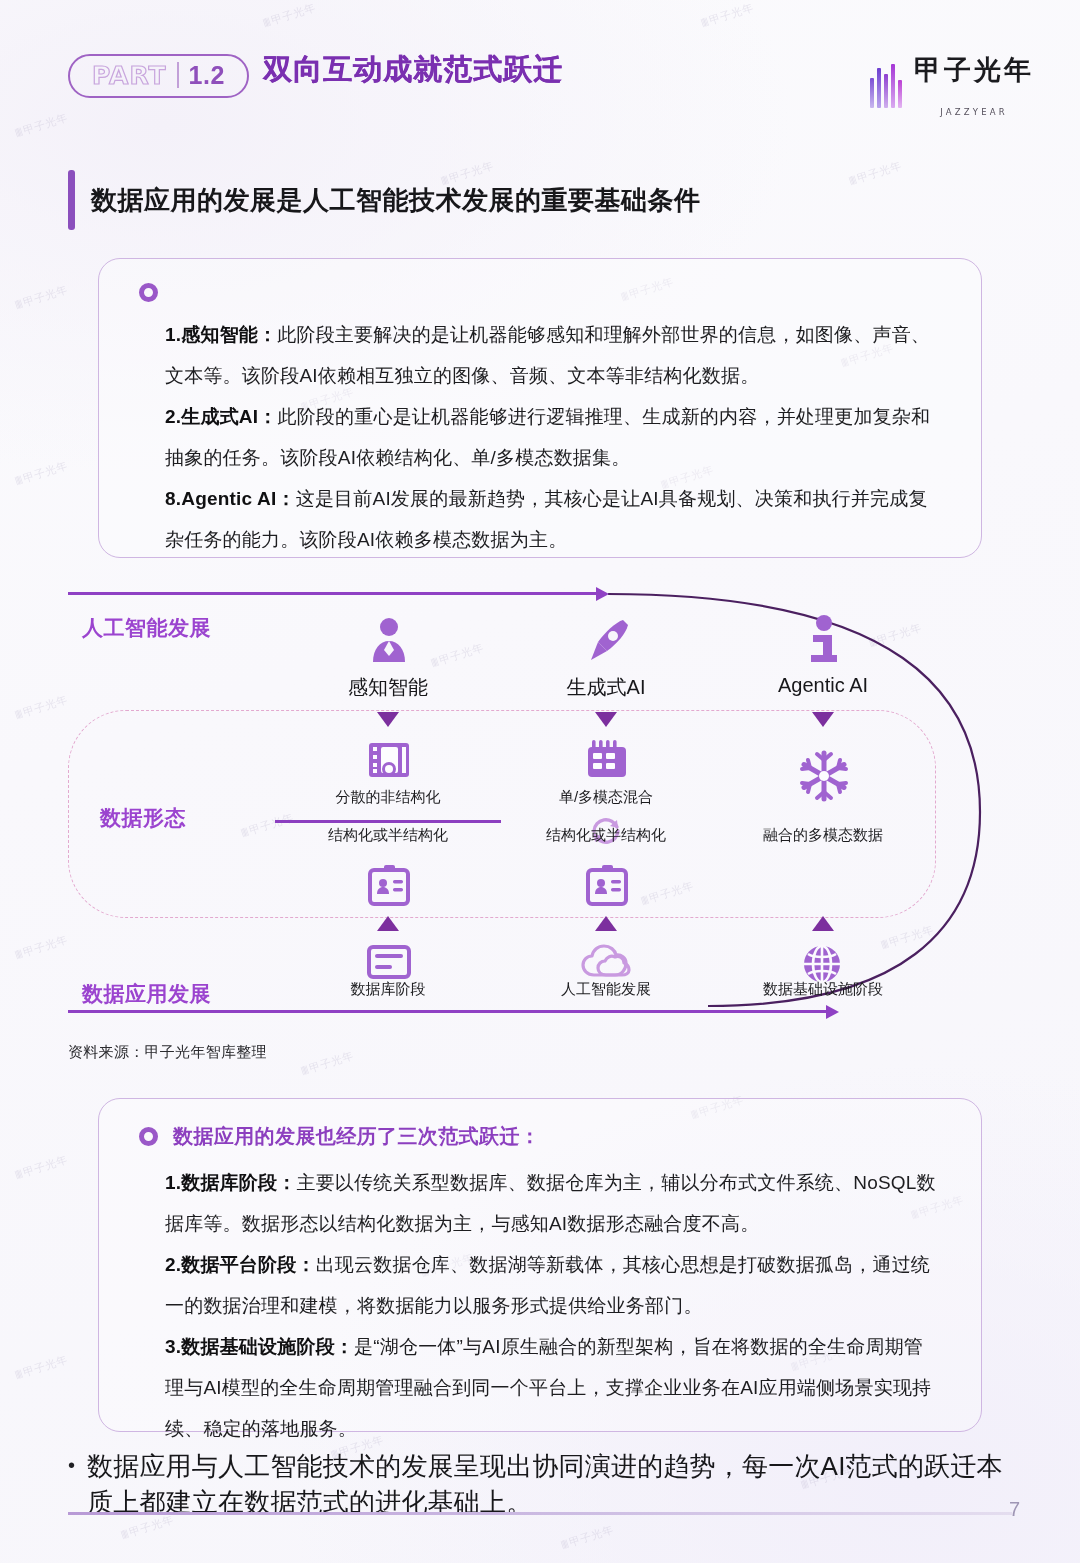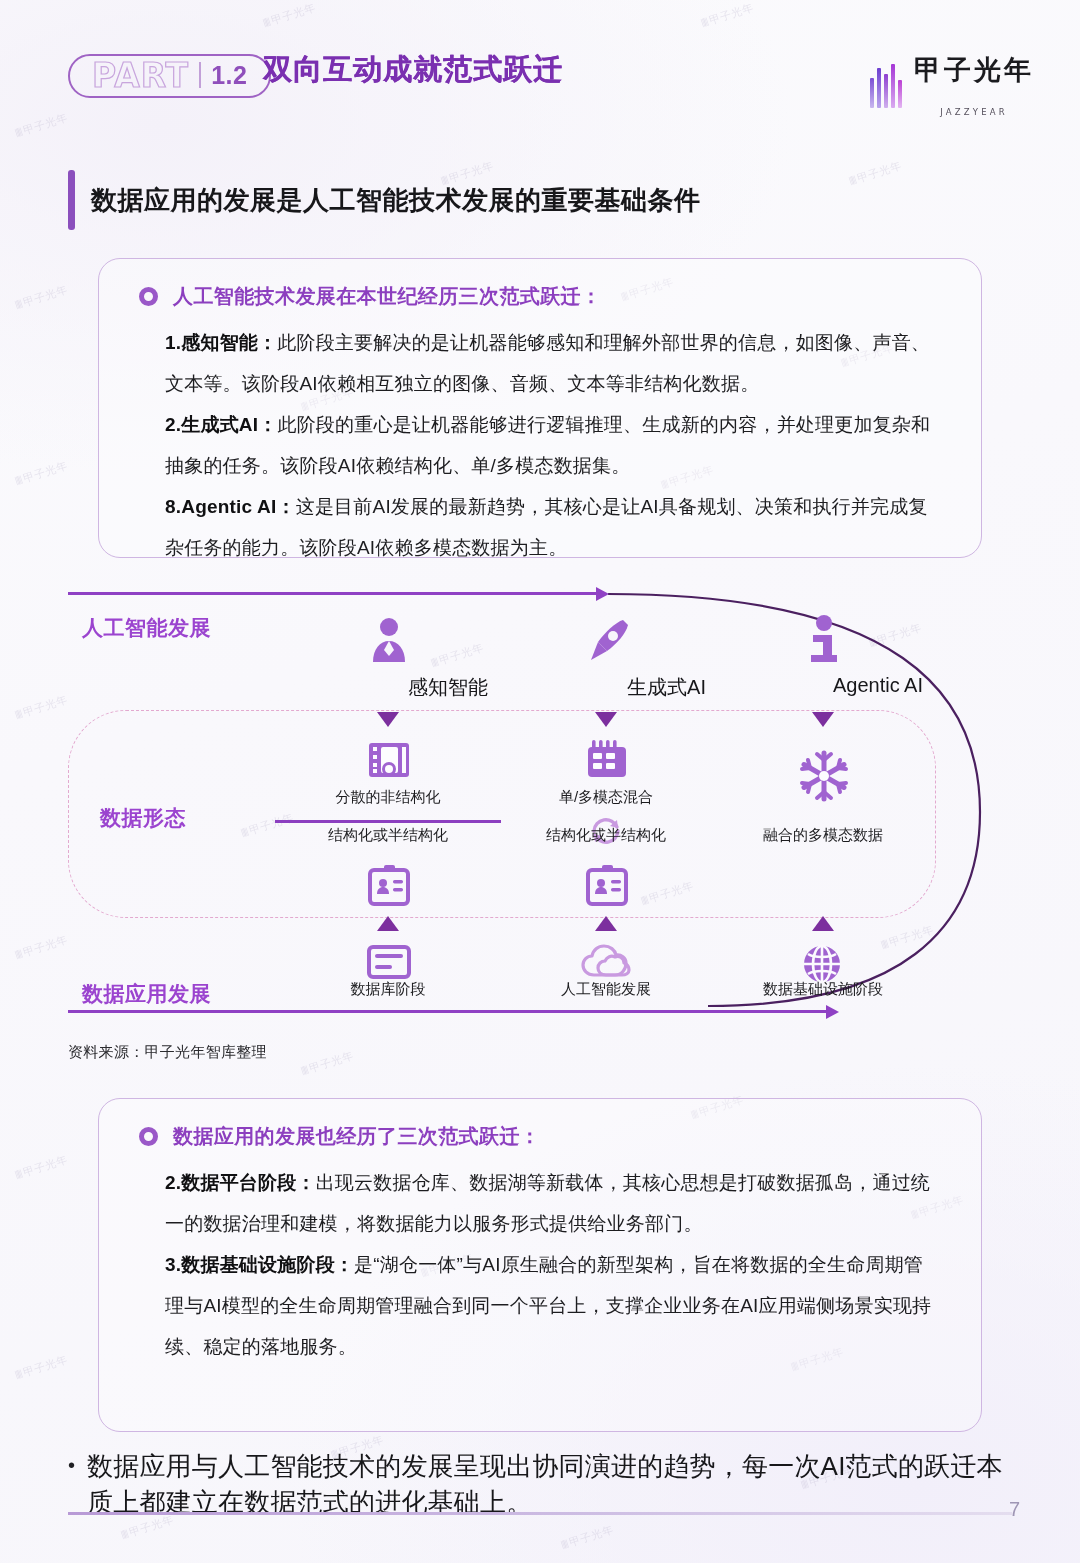--- a/index.html
+++ b/index.html
@@ -40,21 +40,21 @@
   
   .header { position: absolute; top: 50px; left: 68px; right: 46px; height: 58px; }
   .part-pill {
     position: absolute; left: 0; top: 4px;
     display: flex; align-items: center; gap: 10px;
     border: 2px solid #9f63c4; border-radius: 26px;
     padding: 6px 22px 8px 22px;
     height: 44px;
   }
   .part-word {
-    font-size: 33px; font-weight: 700; letter-spacing: 1px;
+    font-size: 25px; font-weight: 700; letter-spacing: 1px;
     color: transparent;
     -webkit-text-stroke: 1.2px #c8a5dd;
     font-family: "DejaVu Sans", sans-serif;
   }
   .part-sep { width: 2px; height: 26px; background: #c2a0d8; }
   .part-num { font-size: 25px; font-weight: 600; color: #8f4fbb; letter-spacing: .5px; }
   .header-title {
     position: absolute; left: 195px; top: 0;
     font-size: 29px; font-weight: 900; color: #7a2fb0; letter-spacing: 1px;
     text-shadow: 0.6px 0 0 #7a2fb0;
@@ -96,21 +96,21 @@
     border-top: 7px solid transparent; border-bottom: 7px solid transparent;
     border-left: 13px solid #8f41c4;
   }
   .axis-label { position: absolute; font-size: 21px; font-weight: 800; color: #9b44cf; letter-spacing: .5px; }
   .dashbox {
     position: absolute;
     border: 1.8px dashed #e3a9cf;
     border-radius: 58px;
   }
   .col-label { position: absolute; font-size: 15px; color: #1c1c1f; text-align: center; white-space: nowrap; }
-  .ai-name { position: absolute; font-size: 20px; color: #17171a; text-align: right; white-space: nowrap; }
+  .ai-name { position: absolute; font-size: 20px; color: #17171a; text-align: center; white-space: nowrap; }
   .down-tri {
     position: absolute; width: 0; height: 0;
     border-left: 11px solid transparent; border-right: 11px solid transparent;
     border-top: 15px solid #7c2f9e;
   }
   .up-tri {
     position: absolute; width: 0; height: 0;
     border-left: 11px solid transparent; border-right: 11px solid transparent;
     border-bottom: 15px solid #7c2f9e;
   }
@@ -187,21 +187,20 @@
   </div>
 
   <div class="sec-title-wrap">
     <div class="sec-bar"></div>
     <div class="sec-title">数据应用的发展是人工智能技术发展的重要基础条件</div>
   </div>
 
   <div class="card" style="left:98px; top:258px; width:884px; height:300px;">
     <div class="card-head" style="padding:24px 0 0 40px;">
       <span class="ring"></span>
-      <span class="card-head-text">人工智能技术发展在本世纪经历三次范式跃迁：</span>
     </div>
     <div style="padding:12px 44px 0 66px;">
       <p class="para">
         <b>1.感知智能：</b><span>此阶段主要解决的是让机器能够感知和理解外部世界的信息，如图像、声音、文本等。该阶段AI依赖相互独立的图像、音频、文本等非结构化数据。</span>
       </p>
       <p class="para">
         <b>2.生成式AI：</b><span>此阶段的重心是让机器能够进行逻辑推理、生成新的内容，并处理更加复杂和抽象的任务。该阶段AI依赖结构化、单/多模态数据集。</span>
       </p>
       <p class="para">
         <b>8.Agentic AI：</b><span>这是目前AI发展的最新趋势，其核心是让AI具备规划、决策和执行并完成复杂任务的能力。该阶段AI依赖多模态数据为主。</span>
@@ -373,20 +372,23 @@
 
   <div class="source">资料来源：甲子光年智库整理</div>
 
   <div class="card" style="left:98px; top:1098px; width:884px; height:334px;">
     <div class="card-head" style="padding:24px 0 0 40px;">
       <span class="ring"></span>
       <span class="card-head-text">数据应用的发展也经历了三次范式跃迁：</span>
     </div>
     <div style="padding:12px 44px 0 66px;">
       <p class="para">
+        <b>1.数据库阶段：</b><span>主要以传统关系型数据库、数据仓库为主，辅以分布式文件系统、NoSQL数据库等。数据形态以结构化数据为主，与感知AI数据形态融合度不高。</span>
+      </p>
+      <p class="para">
         <b>2.数据平台阶段：</b><span>出现云数据仓库、数据湖等新载体，其核心思想是打破数据孤岛，通过统一的数据治理和建模，将数据能力以服务形式提供给业务部门。</span>
       </p>
       <p class="para">
         <b>3.数据基础设施阶段：</b><span>是“湖仓一体”与AI原生融合的新型架构，旨在将数据的全生命周期管理与AI模型的全生命周期管理融合到同一个平台上，支撑企业业务在AI应用端侧场景实现持续、稳定的落地服务。</span>
       </p>
     </div>
   </div>
 
   <div class="bottom-bullet">
     <span class="bdot">•</span>

